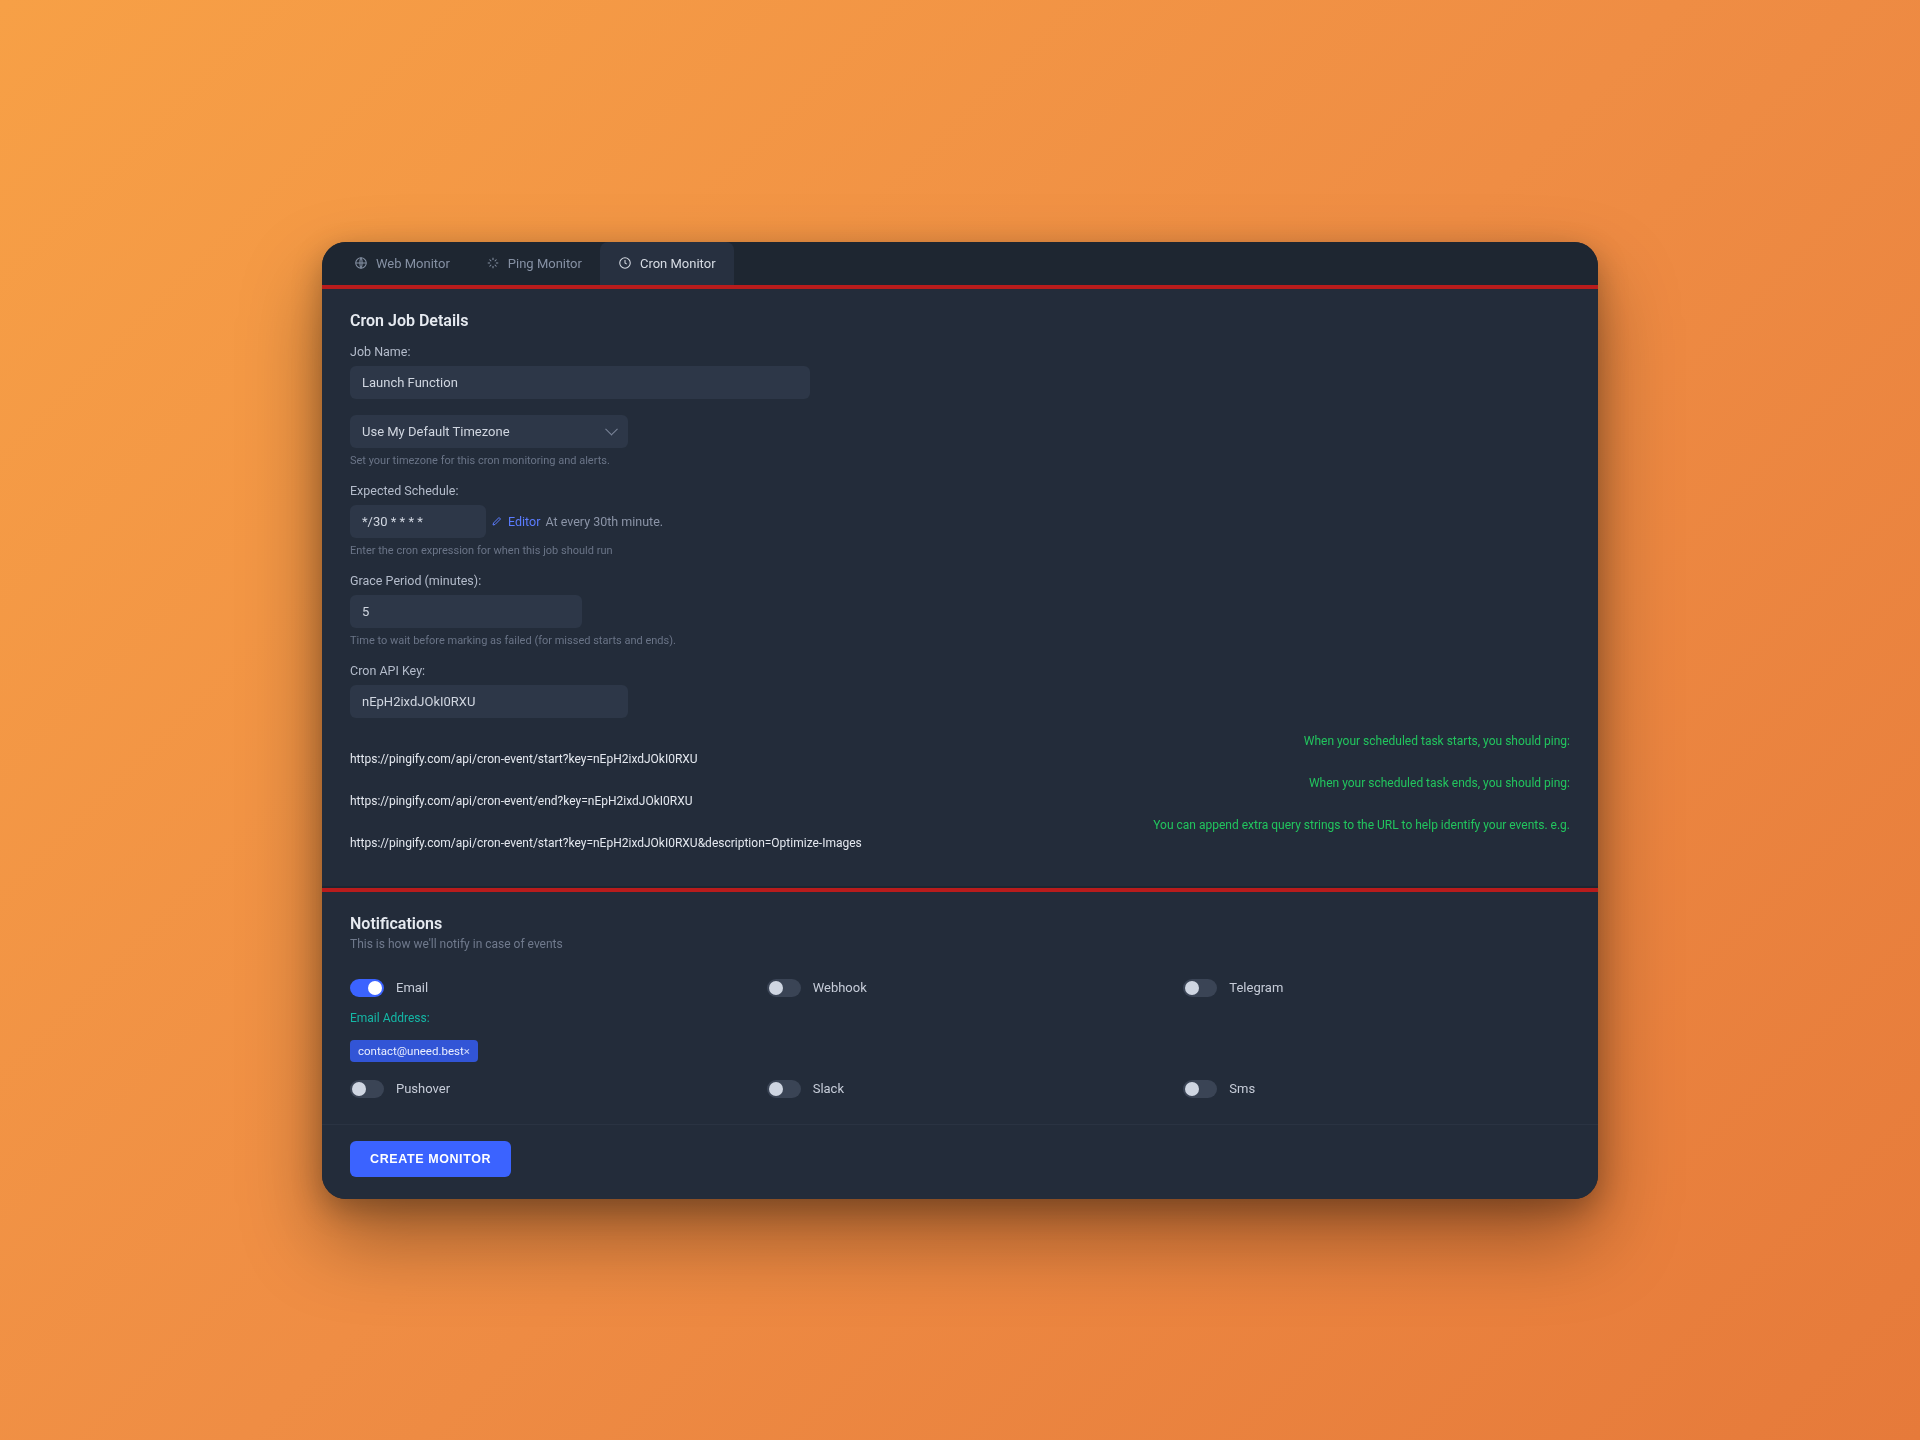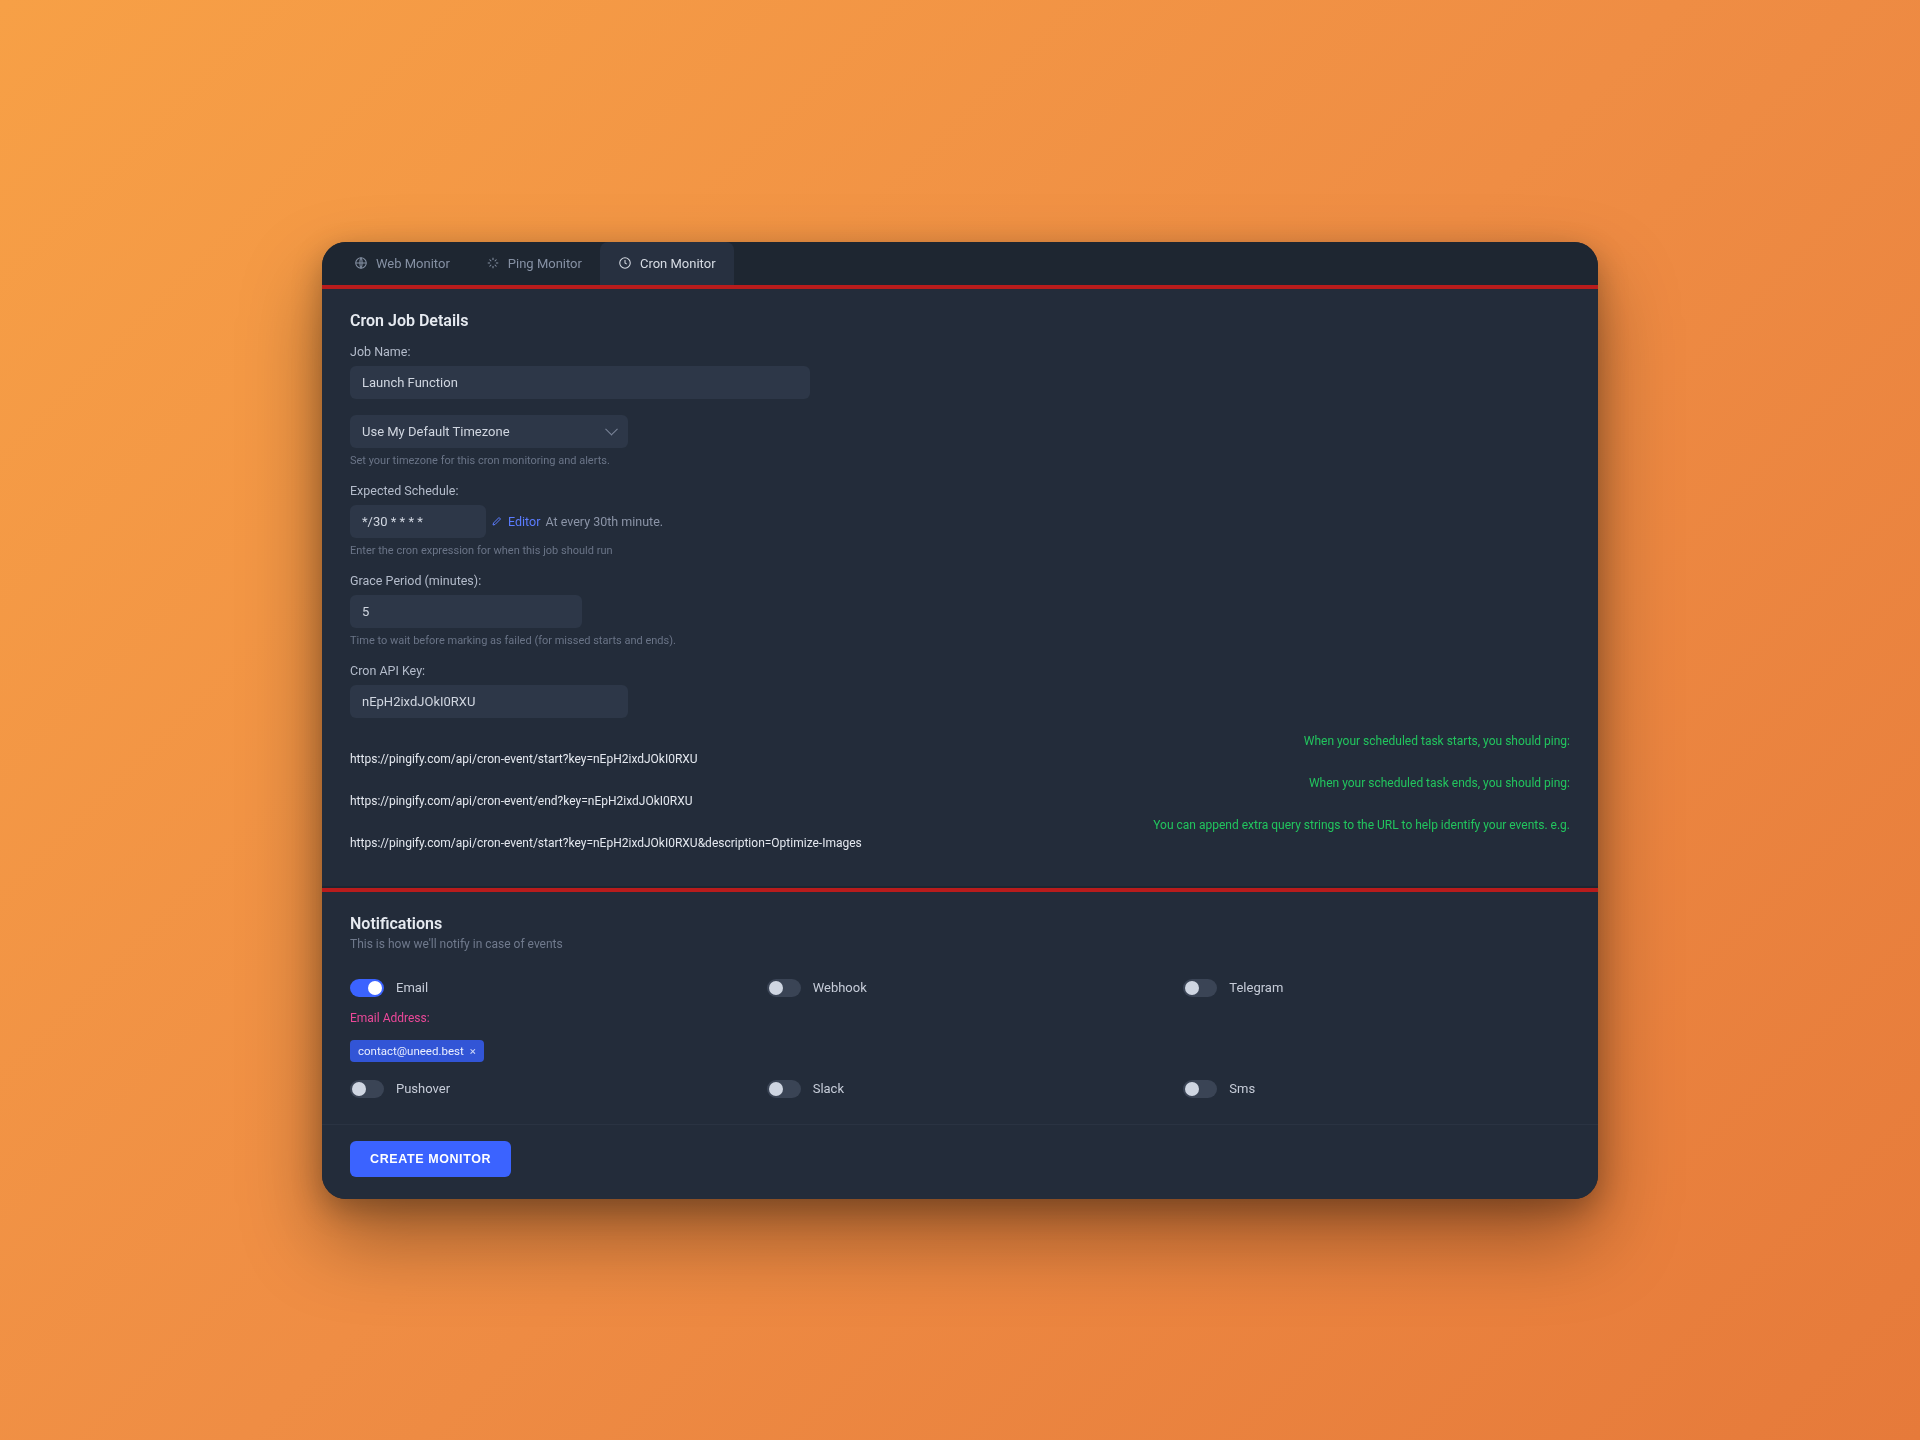--- a/index.html
+++ b/index.html
@@ -139,26 +139,25 @@
       width: 14px; height: 14px;
       background: #cfd6e2;
       border-radius: 50%;
       transition: left .15s;
     }
     .toggle.on { background: #3b63ff; }
     .toggle.on .knob { left: 18px; background: #fff; }
     .notif-label { color:#c6ccd8; font-size: 13px; }
 
     .email-sub { grid-column: 1 / 2; margin-top: -4px; }
-    .email-sub .form-label { font-size: 12px; color:#ec4899; }
+    .email-sub .form-label { font-size: 12px; color:#14b8a6; }
     .email-sub .text-input { width: 460px; }
     .chip {
       display: inline-flex;
       align-items: center;
-      gap: 6px;
       background: #3255d6;
       color: #e9eeff;
       font-size: 11.5px;
       padding: 4px 8px;
       border-radius: 4px;
       margin-top: 8px;
     }
     .chip .x { cursor: pointer; opacity: .85; }
 
     

